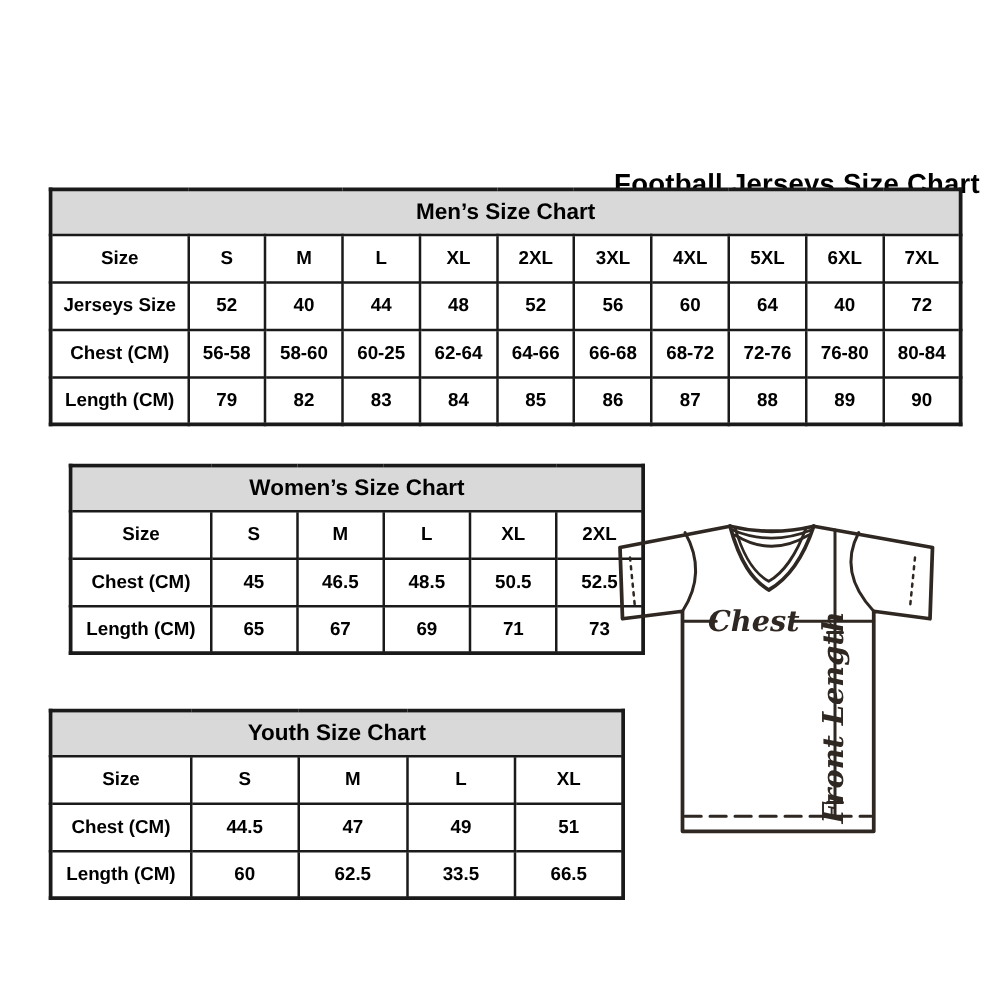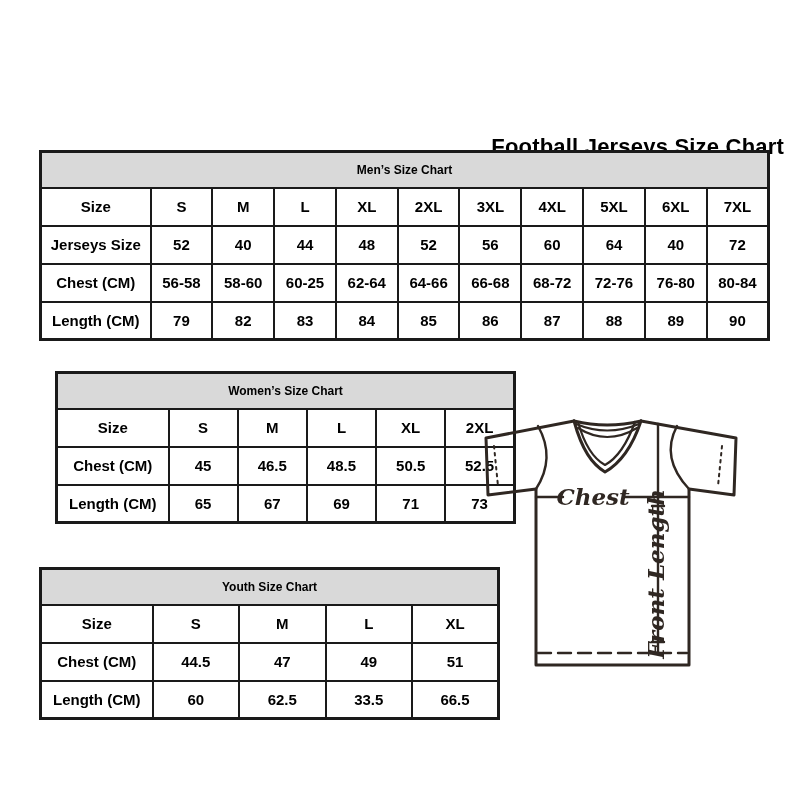--- a/index.html
+++ b/index.html
@@ -38,29 +38,29 @@
     font-weight: bold;
     font-size: 15px;
     color: #000000;
     height: 38px;
     padding: 0 2px;
     overflow: hidden;
     white-space: nowrap;
   }
   table.size-table th.tbl-header {
     background: #d9d9d9;
-    font-size: 12px;
+    font-size: 18px;
     height: 36px;
   }
   .men-table   { left: 39px; top: 150px; width: 728px; }
   .women-table { left: 39px; top: 371px; width: 458px; margin-left: 16px; }
   .youth-table { left: 39px; top: 567px; width: 458px; }
   .jersey-wrap {
     position: absolute;
-    left: 472px;
+    left: 482px;
     top: 410px;
     width: 272px;
     height: 292px;
   }
   .jersey-wrap svg { display: block; width: 100%; height: 100%; }
   .svg-label {
     font-family: "DejaVu Serif", serif;
     font-style: italic;
     font-weight: bold;
   }

